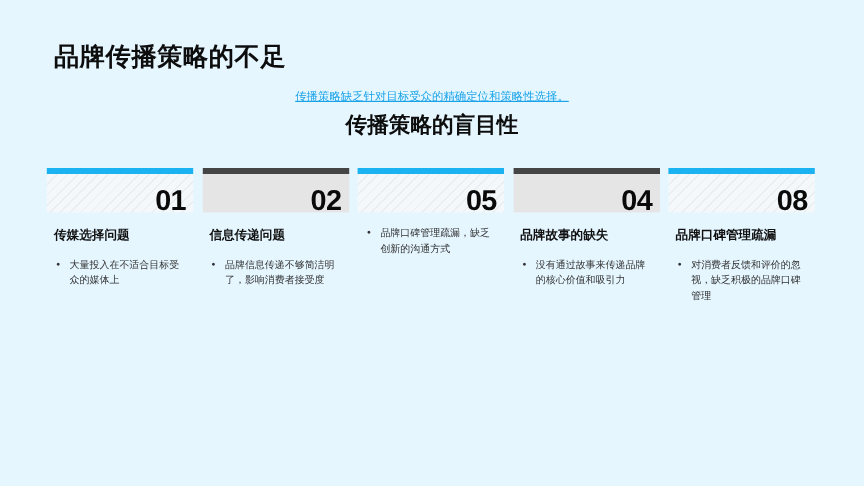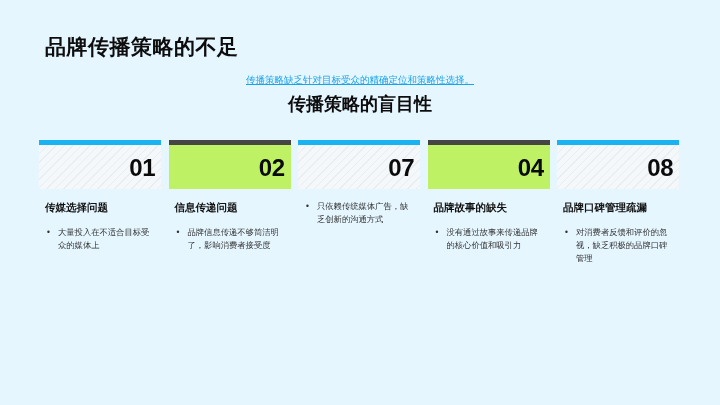--- a/index.html
+++ b/index.html
@@ -22,30 +22,30 @@
   .section-heading {
     position: absolute; left: 0; right: 0; top: 92px;
     text-align: center; font-size: 18px; font-weight: bold; color: #0d0d0d;
   }
   .cards {
     position: absolute; left: 39px; top: 140px;
     display: flex; gap: 7.5px;
   }
   .card { width: 122px; }
   .card-head {
-    height: 49px; position: relative; box-sizing: border-box;
+    height: 37px; position: relative; box-sizing: border-box;
     border-top: 5px solid #1ab2f0;
     background-color: #f4f8fa;
     background-image: repeating-linear-gradient(135deg,
       rgba(0,0,0,0.045) 0px, rgba(0,0,0,0.045) 1px,
       transparent 1px, transparent 6px);
   }
   .card.dark .card-head {
     border-top-color: #454545;
-    background: #bef264;
+    background: #e5e5e5;
   }
   .card-number {
     position: absolute; right: 6px; top: 9px;
     font-size: 24px; font-weight: bold; color: #0a0a0a;
     font-family: "Liberation Sans", sans-serif;
     letter-spacing: -0.5px;
   }
   .card-title {
     margin: 12px 0 0 6px; font-size: 10.5px; font-weight: bold; color: #111;
   }
@@ -83,24 +83,24 @@
       <span class="card-number">02</span>
     </div>
     <div class="card-title">信息传递问题</div>
     <ul class="card-bullets">
       <li>品牌信息传递不够简洁明了，影响消费者接受度</li>
     </ul>
   </div>
 
   <div class="card blue">
     <div class="card-head">
-      <span class="card-number">07</span>
+      <span class="card-number">05</span>
     </div>
     <ul class="card-bullets">
-      <li>只依赖传统媒体广告，缺乏创新的沟通方式</li>
+      <li>品牌口碑管理疏漏，缺乏创新的沟通方式</li>
     </ul>
   </div>
 
   <div class="card dark">
     <div class="card-head">
       <span class="card-number">04</span>
     </div>
     <div class="card-title">品牌故事的缺失</div>
     <ul class="card-bullets">
       <li>没有通过故事来传递品牌的核心价值和吸引力</li>

